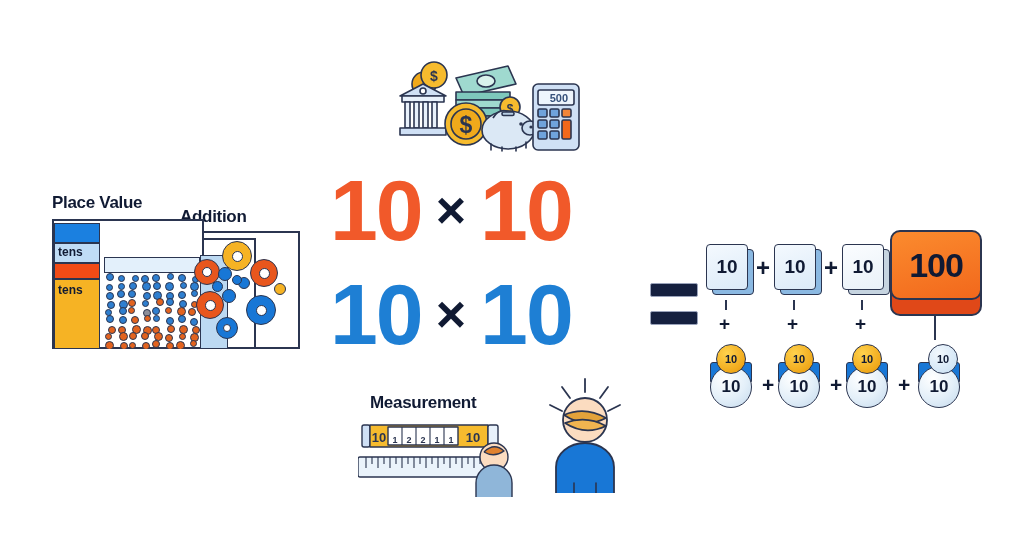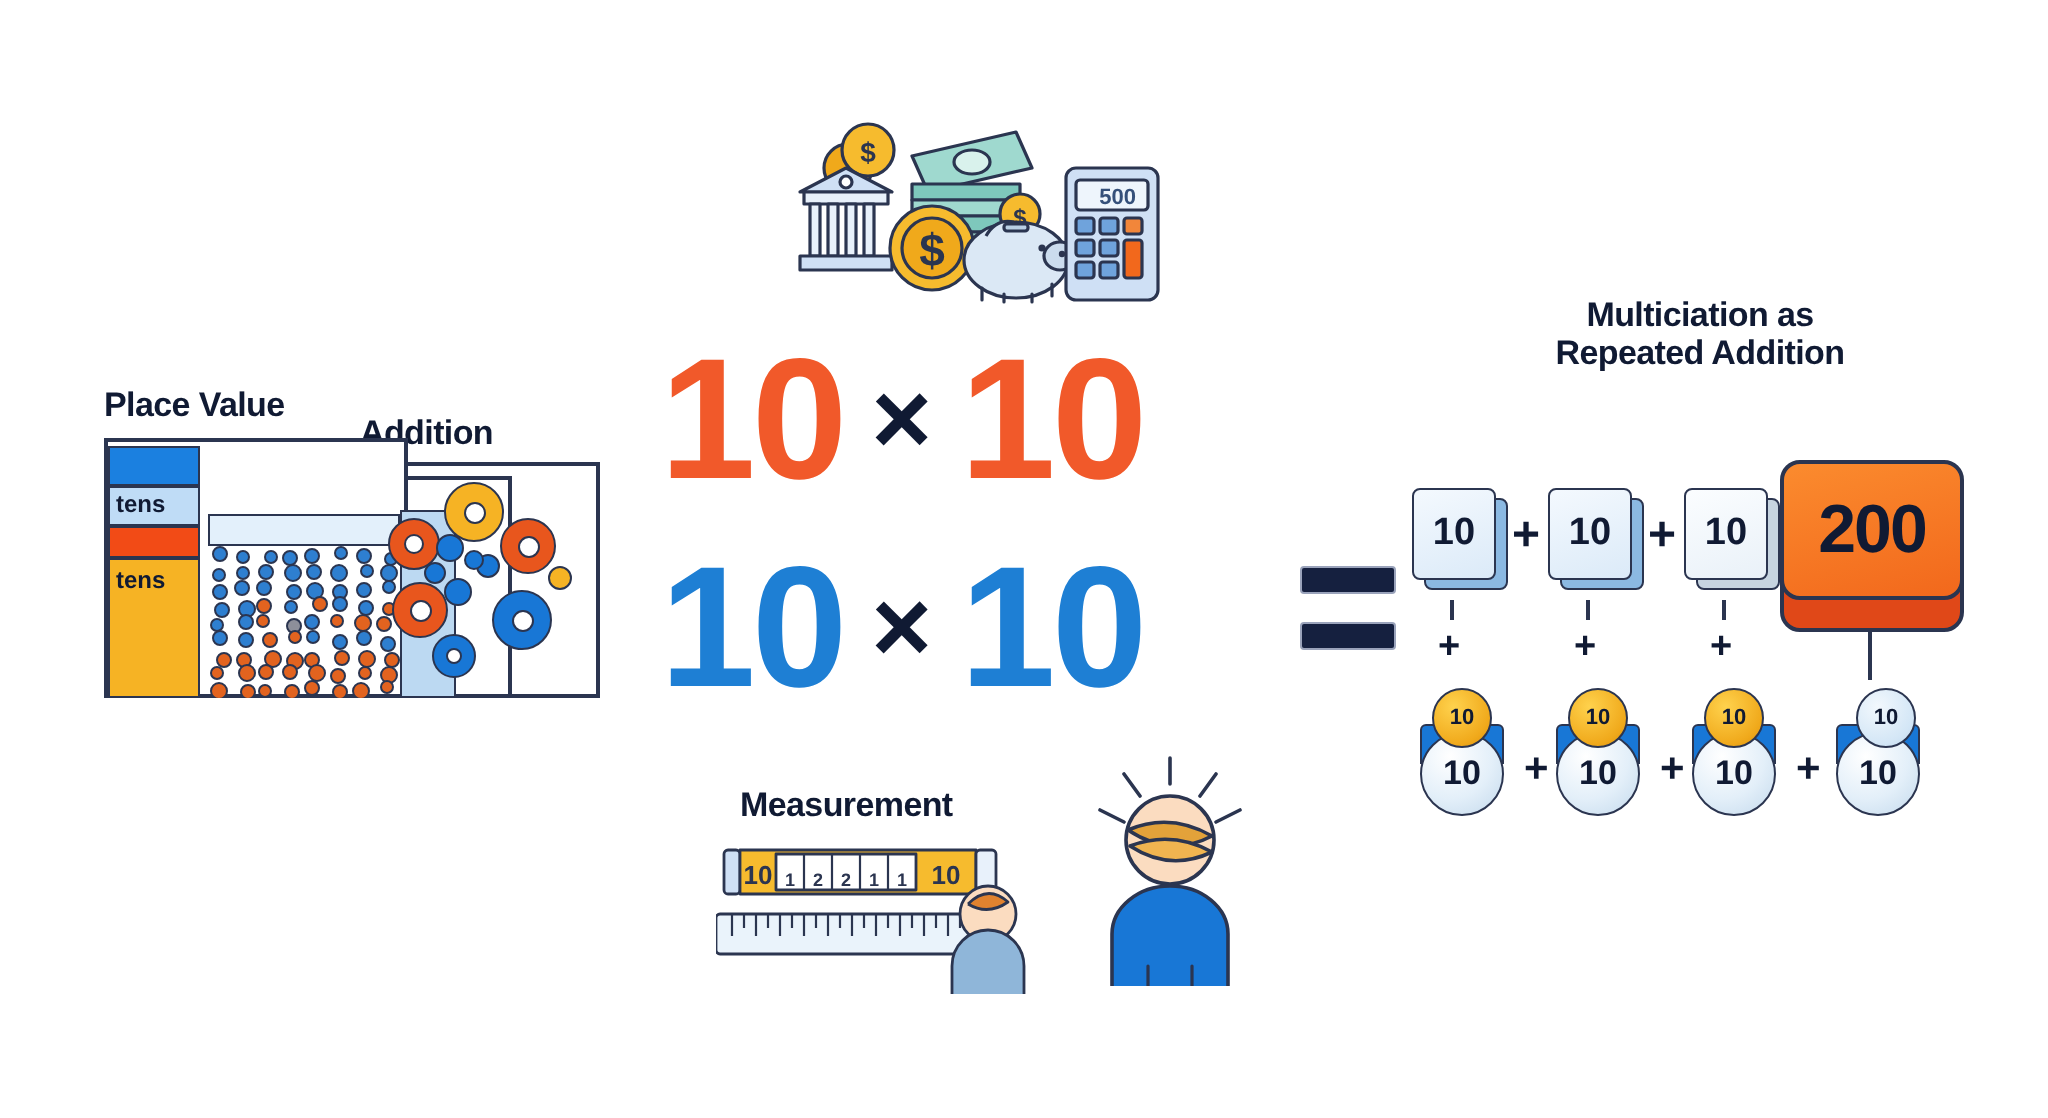--- a/index.html
+++ b/index.html
@@ -416,43 +416,41 @@
         <circle cx="45" cy="47" r="22" fill="#fbdcc0"></circle>
         <path d="M24 42 q21 -9 42 3 q-21 11 -42 -3 z" fill="#e3a23a"></path>
         <path d="M25 50 q21 -8 41 3 q-21 10 -41 -3 z" fill="#f0b450"></path>
         <path d="M16 120 v-26 a29 24 0 0 1 58 0 v26" fill="#1877d6"></path>
         <path d="M34 110 v10 M56 110 v10" stroke-width="1.6"></path>
       </g>
     </svg>
   </div>
 
   <div class="abs" id="repeated">
-    <div class="hdg rp-title">Multiciation as
-Repeated Addition</div>
 
     <div class="cardrow">
       <div class="cardwrap" style="left:0;">
         <div class="card-back"></div>
         <div class="card-front">10</div>
       </div>
       <div class="plus" style="left:50px;top:12px;">+</div>
       <div class="cardwrap" style="left:68px;">
         <div class="card-back"></div>
         <div class="card-front">10</div>
       </div>
       <div class="plus" style="left:118px;top:12px;">+</div>
       <div class="cardwrap" style="left:136px;">
         <div class="card-back pale"></div>
         <div class="card-front pale">10</div>
       </div>
     </div>
 
     <div class="bigbox">
       <div class="bb-shadow"></div>
-      <div class="bb-face">200</div>
+      <div class="bb-face">100</div>
     </div>
 
     <div class="connector" style="left:25px;top:152px;height:10px;"></div>
     <div class="connector" style="left:93px;top:152px;height:10px;"></div>
     <div class="connector" style="left:161px;top:152px;height:10px;"></div>
     <div class="connector" style="left:234px;top:166px;height:26px;"></div>
     <div class="plus-mid" style="left:19px;top:166px;">+</div>
     <div class="plus-mid" style="left:87px;top:166px;">+</div>
     <div class="plus-mid" style="left:155px;top:166px;">+</div>
 

